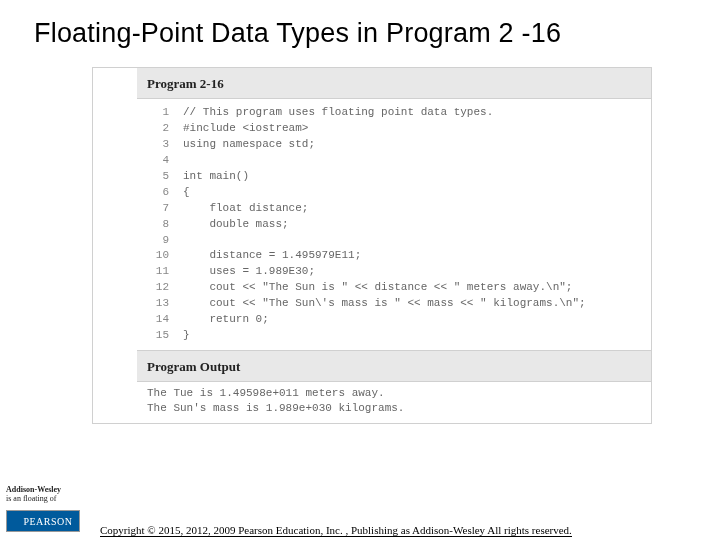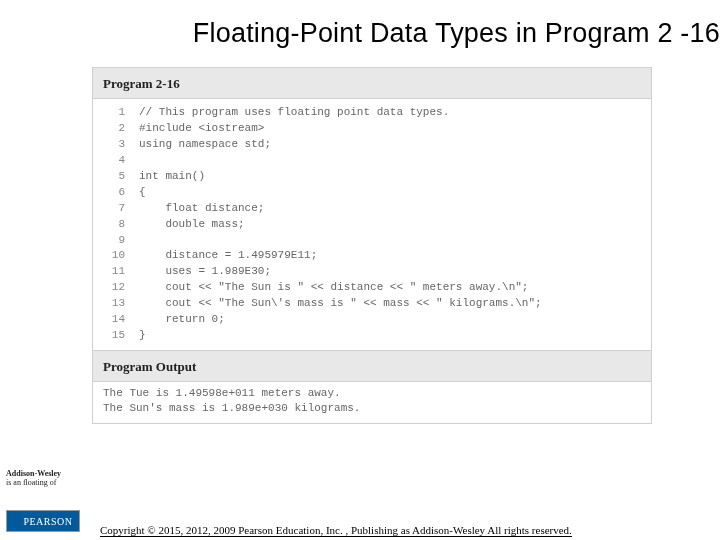--- a/index.html
+++ b/index.html
@@ -10,26 +10,26 @@
     font-family: Arial, Helvetica, sans-serif;
     position: relative;
     overflow: hidden;
   }
   .slide-title {
     font-size: 27px;
     font-weight: normal;
     color: #000;
     padding: 18px 0 0 34px;
     letter-spacing: 0.2px;
-    text-align: right;
   }
   .content-box {
     margin: 18px 0 0 92px;
     width: 560px;
     border: 1px solid #d0d0d0;
+    padding-left: 44px;
   }
   .program-header {
     background: #e8e8e8;
     padding: 6px 10px;
     border-bottom: 1px solid #d0d0d0;
   }
   .program-header-text {
     font-family: "Times New Roman", serif;
     font-weight: bold;
     font-size: 13px;
@@ -76,21 +76,21 @@
     color: #666;
     line-height: 1.4;
     white-space: pre;
   }
   .publisher {
     position: absolute;
     left: 6px;
     bottom: 8px;
     display: flex;
     flex-direction: column;
-    gap: 16px;
+    gap: 0;
   }
   .aw-block {
     font-family: "Times New Roman", serif;
     font-size: 8px;
     color: #222;
     line-height: 1.2;
   }
   .aw-name { font-weight: bold; }
   .pearson-logo {
     margin-top: 6px;

